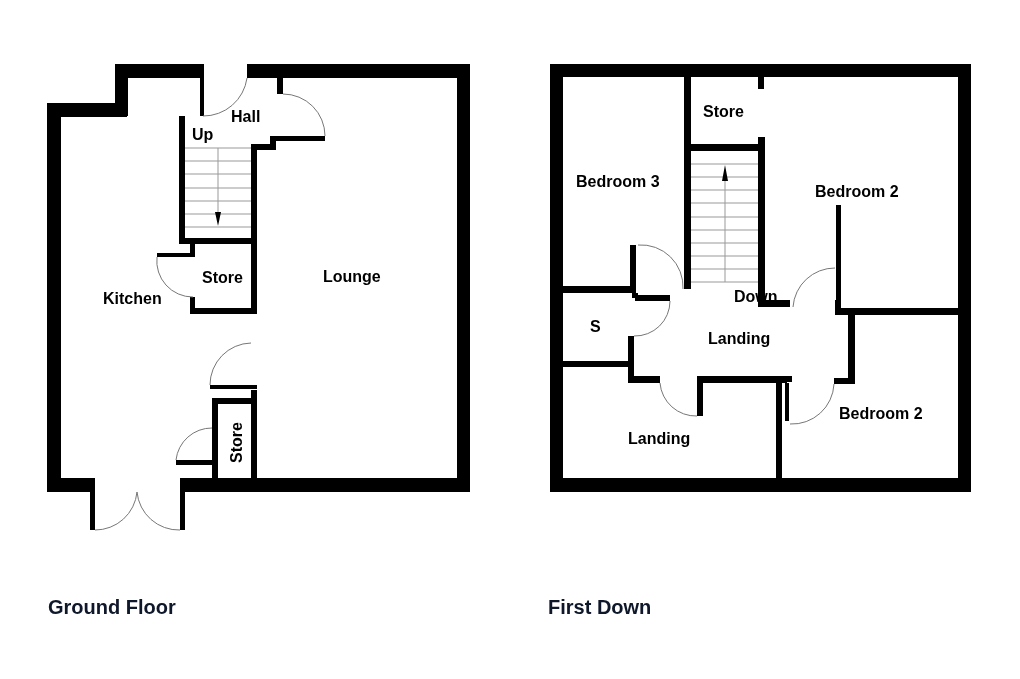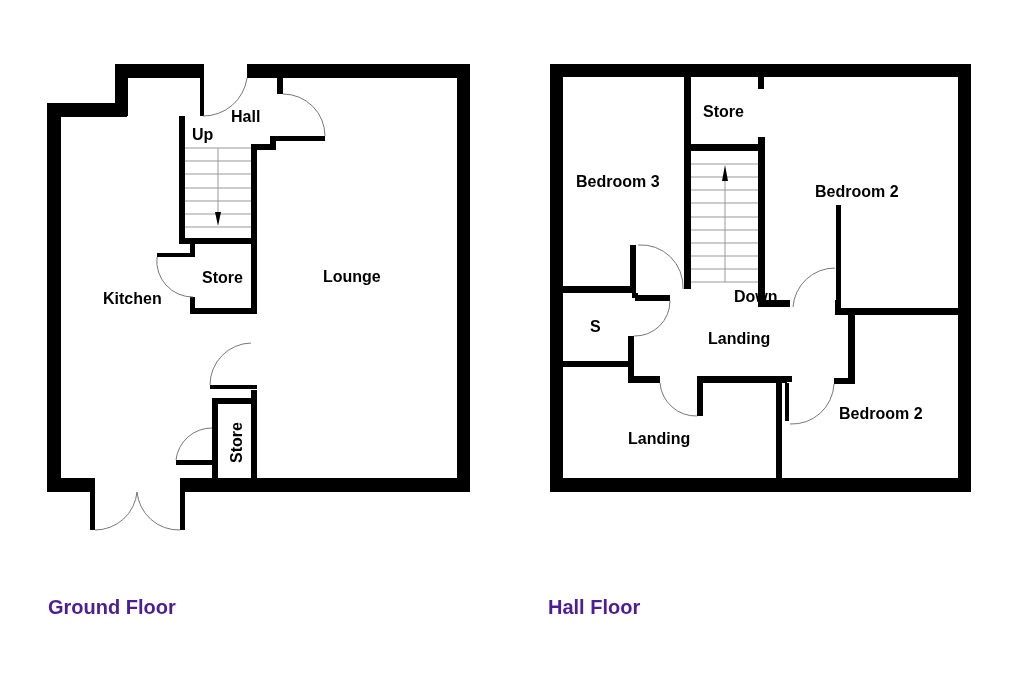--- a/index.html
+++ b/index.html
@@ -2,21 +2,21 @@
 <html><head>
 <meta charset="utf-8">
 <style>
   html, body { margin: 0; padding: 0; background: #ffffff; }
   body { width: 1020px; height: 679px; position: relative; overflow: hidden; font-family: "Liberation Sans", sans-serif; }
   svg { position: absolute; left: 0; top: 0; }
   .wall { fill: #000000; }
   .door { fill: none; stroke: #777777; stroke-width: 1; }
   .tread { stroke: #999999; stroke-width: 1; }
   .lbl { position: absolute; font-family: "Liberation Sans", sans-serif; font-weight: bold; color: #000; font-size: 16px; white-space: nowrap; line-height: 1; }
-  .floor-title { position: absolute; font-family: "Liberation Sans", sans-serif; font-weight: bold; font-size: 20px; color: #4c1d95; white-space: nowrap; line-height: 1; }
+  .floor-title { position: absolute; font-family: "Liberation Sans", sans-serif; font-weight: bold; font-size: 20px; color: #0f172a; white-space: nowrap; line-height: 1; }
 </style>
 </head>
 <body>
 
 <svg width="1020" height="679" viewBox="0 0 1020 679">
 
   <g>
 
     <rect class="wall" x="47" y="103" width="14" height="388"></rect>
     <rect class="wall" x="47" y="103" width="80" height="14"></rect>
@@ -141,13 +141,13 @@
 <span class="lbl" style="left:703px;top:104px;">Store</span>
 <span class="lbl" style="left:576px;top:174px;">Bedroom 3</span>
 <span class="lbl" style="left:815px;top:184px;">Bedroom 2</span>
 <span class="lbl" style="left:687px;top:289px;margin-left:47px;">Down</span>
 <span class="lbl" style="left:590px;top:319px;">S</span>
 <span class="lbl" style="left:708px;top:331px;">Landing</span>
 <span class="lbl" style="left:839px;top:406px;">Bedroom 2</span>
 <span class="lbl" style="left:628px;top:431px;">Landing</span>
 
 <span class="floor-title" style="left:48px;top:597px;">Ground Floor</span>
-<span class="floor-title" style="left:548px;top:597px;">Hall Floor</span>
+<span class="floor-title" style="left:548px;top:597px;">First Down</span>
 
 </body></html>

